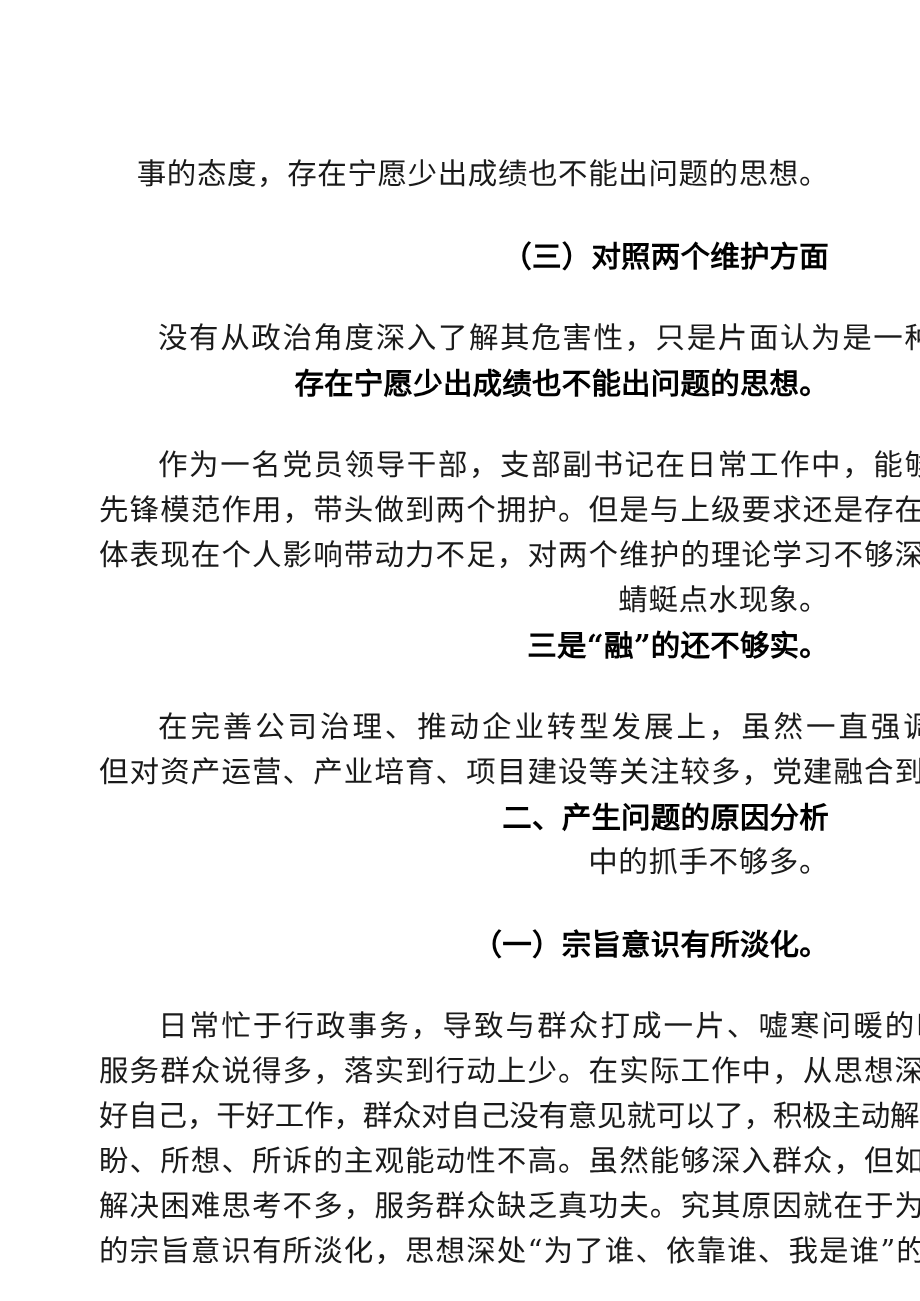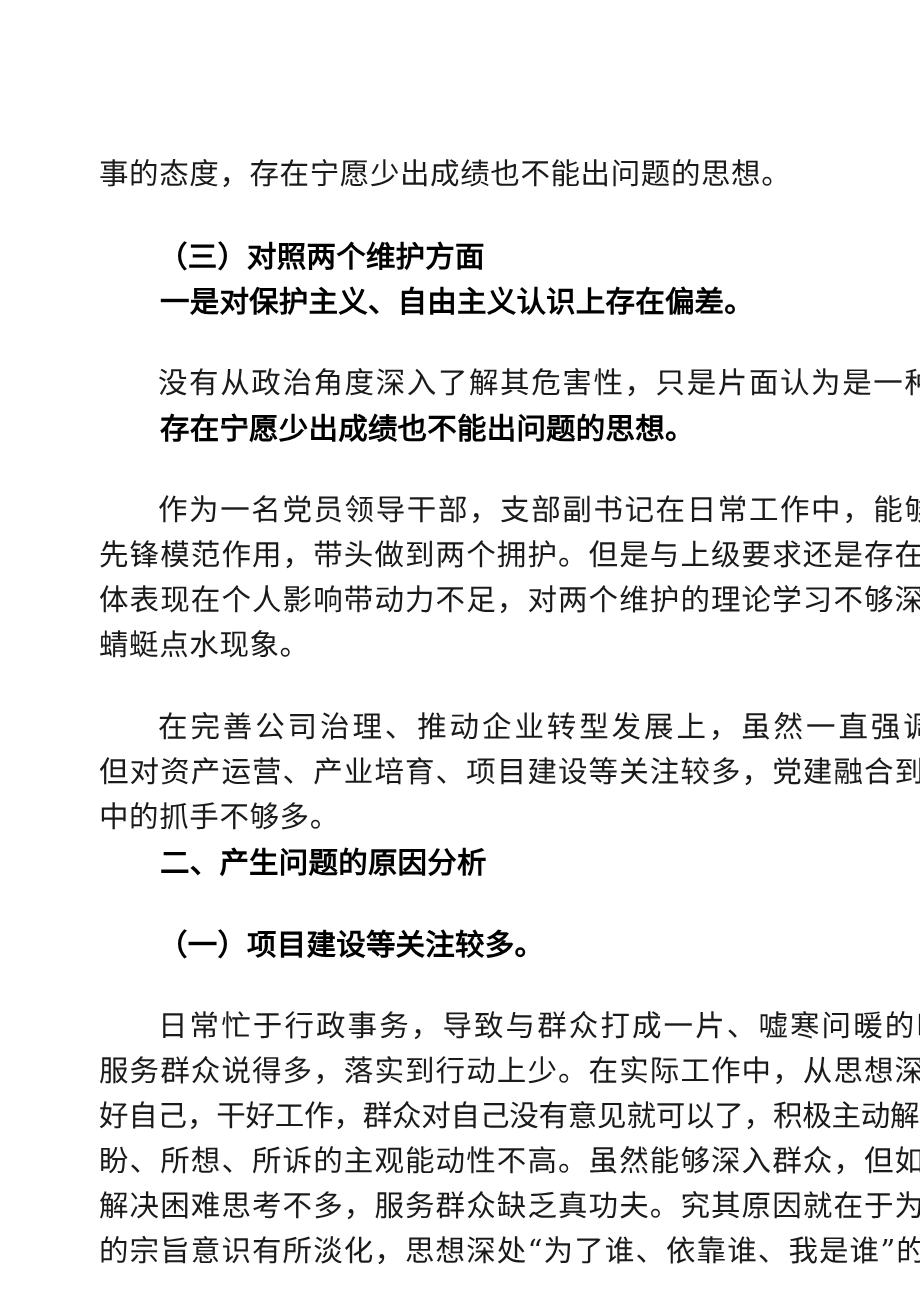--- a/index.html
+++ b/index.html
@@ -30,20 +30,21 @@
     top: 152px;
     width: 730px;
   }
   .line {
     font-size: 29.5px;
     line-height: 45px;
     color: #1a1a1a;
     letter-spacing: 0.6px;
     white-space: pre;
     font-family: "DejaVu Serif", "Liberation Serif", serif;
+    text-align: right;
   }
   .line.bold {
     font-weight: 700;
     color: #000000;
     letter-spacing: 0.2px;
   }
   
   .indent2 {
     padding-left: 59px;
     margin-top: 37px;
@@ -72,39 +73,39 @@
 <body>
 
 <div class="page">
 
   <div class="doc-body">
 
     <div class="line">事的态度，存在宁愿少出成绩也不能出问题的思想。</div>
 
     <div class="line bold indent2">（三）对照两个维护方面</div>
 
-    <div class="line bold indent2b">一是对保护主义、自由主义认识上存在偏差。</div>
 
     <div class="line indent2 wide">没有从政治角度深入了解其危害性，只是片面认为是一种错误的工</div>
 
     <div class="line bold indent2b">存在宁愿少出成绩也不能出问题的思想。</div>
 
     <div class="line indent2 wide">作为一名党员领导干部，支部副书记在日常工作中，能够发挥党员</div>
     <div class="line w3">先锋模范作用，带头做到两个拥护。但是与上级要求还是存在差距。具</div>
     <div class="line w3">体表现在个人影响带动力不足，对两个维护的理论学习不够深入，存在</div>
     <div class="line">蜻蜓点水现象。</div>
 
+    <div class="line bold indent2b">三是“融”的还不够实。</div>
 
     <div class="line indent2 wider">在完善公司治理、推动企业转型发展上，虽然一直强调党建引领，</div>
     <div class="line w3">但对资产运营、产业培育、项目建设等关注较多，党建融合到重点任务</div>
+    <div class="line bold indent2b">二、产生问题的原因分析</div>
+
     <div class="line">中的抓手不够多。</div>
 
-    <div class="line bold indent2b">二、产生问题的原因分析</div>
-
-    <div class="line bold indent2">（一）项目建设等关注较多。</div>
+    <div class="line bold indent2">（一）宗旨意识有所淡化。</div>
 
     <div class="line indent2 w2">日常忙于行政事务，导致与群众打成一片、嘘寒问暖的时间少，把</div>
     <div class="line w3">服务群众说得多，落实到行动上少。在实际工作中，从思想深处认为管</div>
     <div class="line tight">好自己，干好工作，群众对自己没有意见就可以了，积极主动解决群众所</div>
     <div class="line w3">盼、所想、所诉的主观能动性不高。虽然能够深入群众，但如何去有效</div>
     <div class="line w3">解决困难思考不多，服务群众缺乏真功夫。究其原因就在于为人民服务</div>
     <div class="line w3">的宗旨意识有所淡化，思想深处“为了谁、依靠谁、我是谁”的问题没</div>
 
   </div>
 </div>

